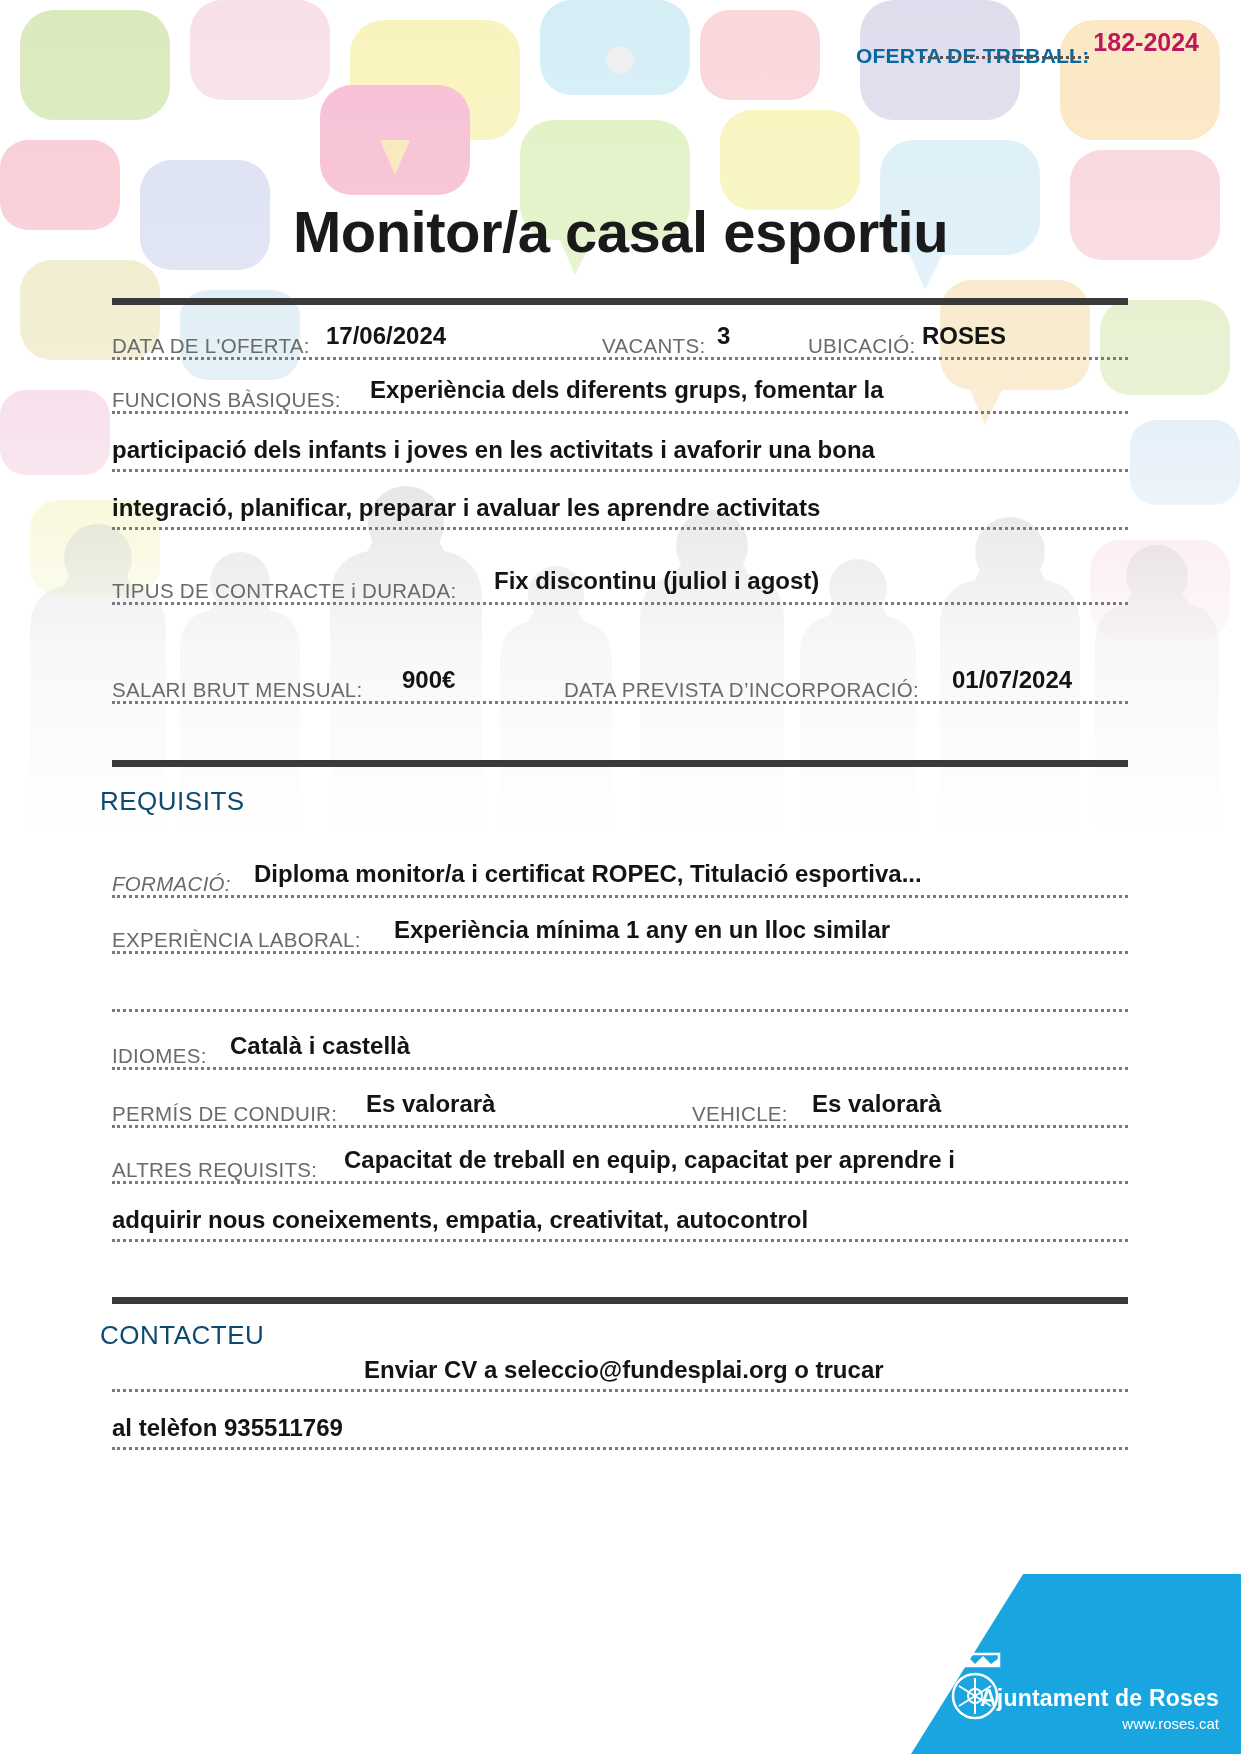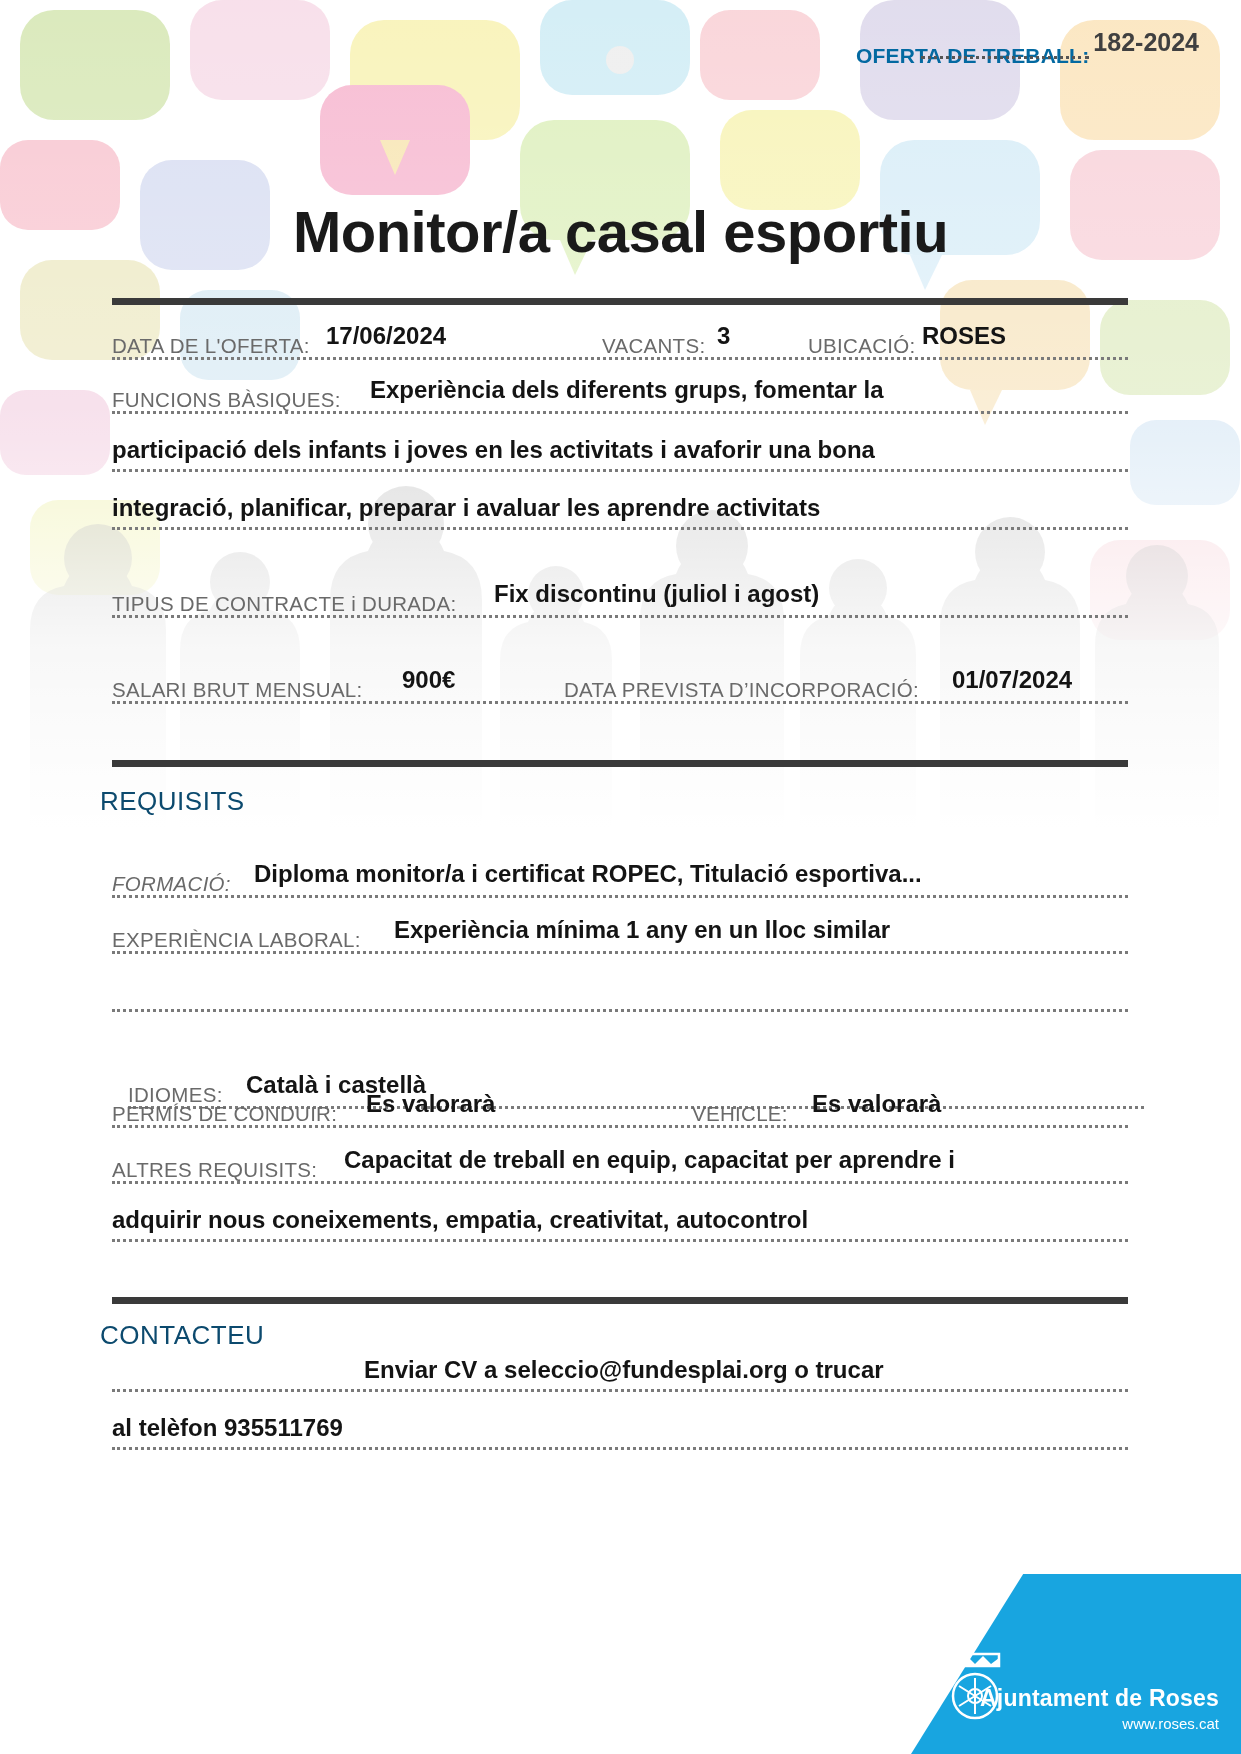--- a/index.html
+++ b/index.html
@@ -57,21 +57,21 @@
   }
   .offer-ref .lbl {
     font-size: 21px;
     font-weight: bold;
     color: #0369a1;
     letter-spacing: 0.2px;
   }
   .offer-ref .val {
     font-size: 25px;
     font-weight: bold;
-    color: #404040;
+    color: #be185d;
     position: relative;
     top: -12px;
     margin-left: 4px;
   }
   .offer-ref .dots {
     display: inline-block;
     width: 168px;
     border-bottom: 3px dotted #555;
     position: relative;
     top: -4px;
@@ -277,21 +277,21 @@
   </div>
   <div class="row" style="top:430px;">
     <div class="dotline"></div>
     <span class="fval" style="left:0; bottom:12px;">participació dels infants i joves en les activitats i avaforir una bona</span>
   </div>
   <div class="row" style="top:488px;">
     <div class="dotline"></div>
     <span class="fval" style="left:0; bottom:12px;">integració, planificar, preparar i avaluar les aprendre activitats</span>
   </div>
 
-  <div class="row" style="top:576px;text-decoration:underline;">
+  <div class="row" style="top:563px;text-decoration:underline;">
     <div class="dotline"></div>
     <span class="flabel" style="left:0;">TIPUS  DE CONTRACTE i DURADA:</span>
     <span class="fval" style="left:382px; bottom:14px;">Fix discontinu    (juliol i agost)</span>
   </div>
 
 
   <div class="row" style="top:662px;">
     <div class="dotline"></div>
     <span class="flabel" style="left:0;">SALARI BRUT MENSUAL:</span>
     <span class="fval" style="left:290px; bottom:14px;">900€</span>
@@ -312,21 +312,21 @@
   <div class="row" style="top:912px;">
     <div class="dotline"></div>
     <span class="flabel" style="left:0;">EXPERIÈNCIA LABORAL:</span>
     <span class="fval" style="left:282px; bottom:14px;">Experiència mínima 1 any en un lloc similar</span>
   </div>
   <div class="row" style="top:970px;">
     <div class="dotline"></div>
     <span class="fval" style="left:0; bottom:12px;"></span>
   </div>
 
-  <div class="row" style="top:1067px;margin-left:16px;">
+  <div class="row" style="top:1028px;">
     <div class="dotline"></div>
     <span class="flabel" style="left:0;">IDIOMES:</span>
     <span class="fval" style="left:118px; bottom:14px;">Català i castellà</span>
   </div>
 
   <div class="row" style="top:1086px;">
     <div class="dotline"></div>
     <span class="flabel" style="left:0;">PERMÍS DE CONDUIR:</span>
     <span class="fval" style="left:254px; bottom:14px;">Es valorarà</span>
     <span class="flabel" style="left:580px;">VEHICLE:</span>

